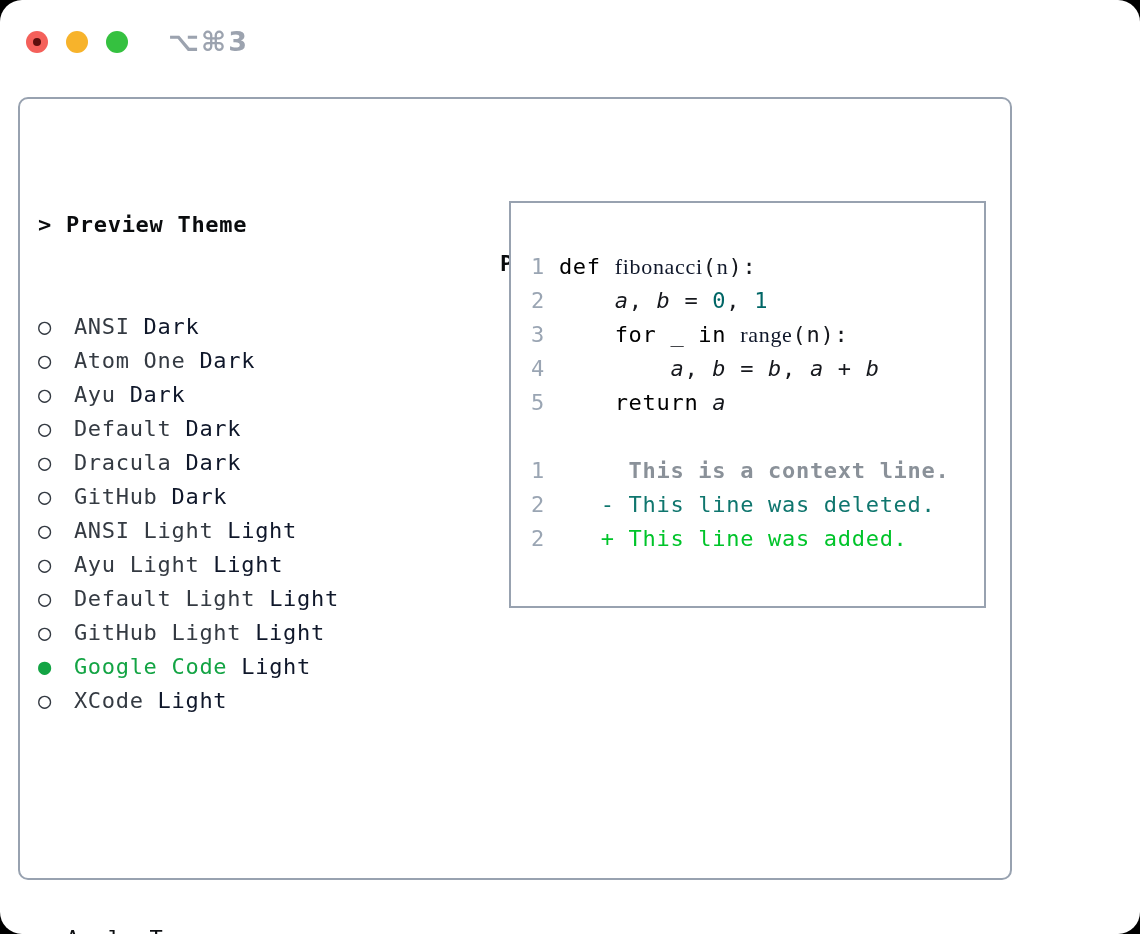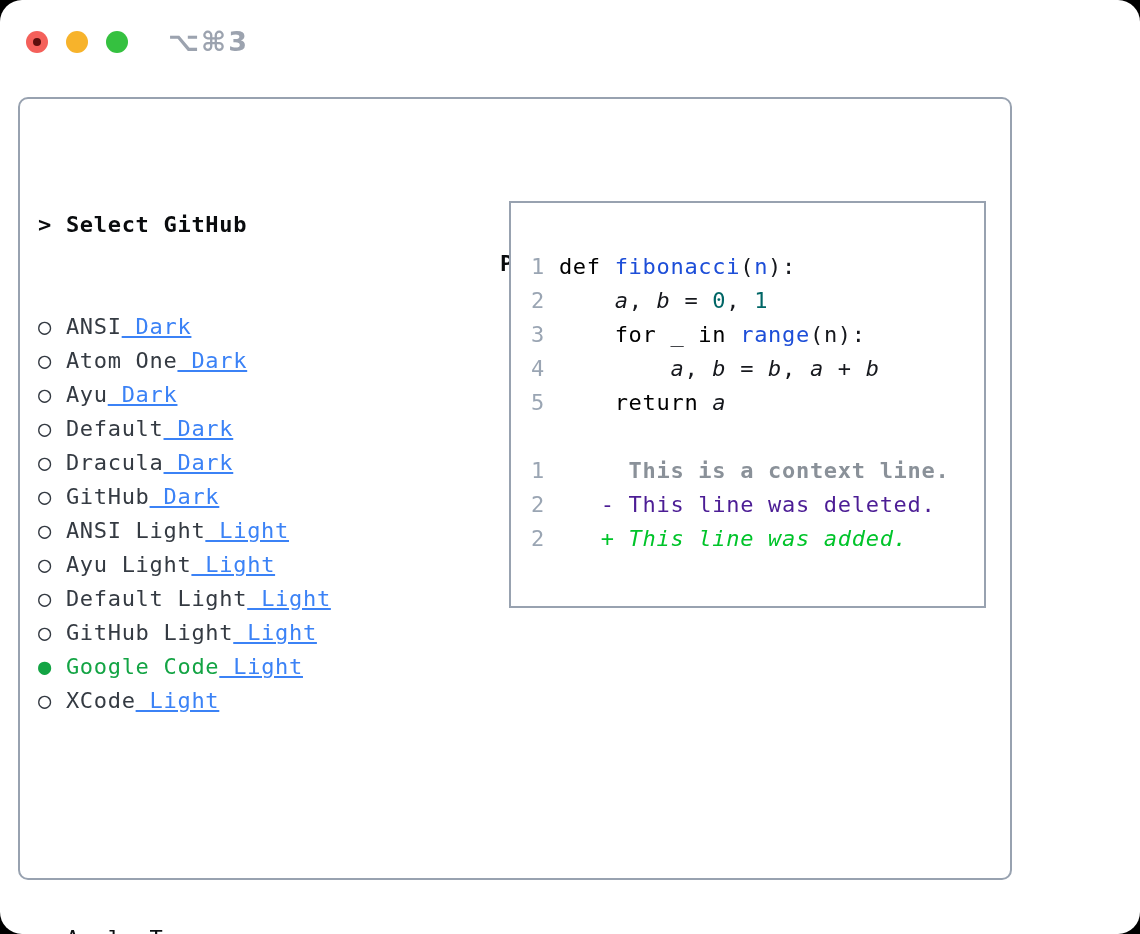--- a/index.html
+++ b/index.html
@@ -18,58 +18,58 @@
   .shortcut{margin-left:22px;font-family:"DejaVu Sans",sans-serif;font-weight:600;
     font-size:27px;color:#9ca3af;letter-spacing:2px;}
   
   .panel{position:absolute;left:18px;top:97px;width:994px;height:783px;
     border:2px solid #98a2b0;border-radius:10px;box-sizing:border-box;background:#fff;}
   
   .left-col{position:absolute;left:18px;top:41px;font-size:22px;line-height:34px;
     letter-spacing:0.7px;white-space:pre;color:#343a42;}
   .hdr-row{font-weight:bold;color:#0a0c0e;}
   .marker{display:inline-block;width:27.9px;}
-  .theme-name{color:#343a42;}
-  .variant{color:#3b82f6;text-decoration:underline;}
+  .theme-name{color:#343a42;margin-left:8px;}
+  .variant{color:#0f172a;}
   .sel .theme-name,.sel .marker,.sel .opt-label{color:#13a444;}
   .apply-block{margin-top:34px;}
   .apply-hdr{color:#0d0f12;}
   
   .preview-title{position:absolute;left:480px;top:148px;font-size:22px;line-height:34px;
     letter-spacing:0.7px;font-weight:bold;color:#0a0c0e;}
   .preview-box{position:absolute;left:489px;top:102px;width:477px;height:407px;
     border:2px solid #98a2b0;box-sizing:border-box;background:#fff;}
   .code{position:absolute;left:20px;top:47px;font-size:22px;line-height:34px;
     letter-spacing:0.7px;white-space:pre;}
   .seg-num{color:#9aa5b3;}
   .seg-kw{color:#000000;}
-  .seg-fn{color:#1d4ed8;}
+  .seg-fn{color:#0f172a;font-family:Liberation Serif, serif;}
   .seg-lit{color:#006666;}
   .seg-pl{color:#16181d;}
   .seg-var{color:#16181d;font-style:italic;}
   .seg-ctx{color:#8a9199;font-weight:bold;}
-  .seg-del{color:#4c1d95;}
-  .seg-add{color:#00c42a;font-style:italic;}
+  .seg-del{color:#0f766e;}
+  .seg-add{color:#00c42a;}
 </style>
 </head>
 <body>
 
 <div class="window">
 
   <div class="titlebar">
     <span class="tl tl-red"></span>
     <span class="tl tl-yellow"></span>
     <span class="tl tl-green"></span>
     <span class="shortcut">⌥⌘3</span>
   </div>
 
   <div class="panel">
 
     <div class="left-col">
-      <div class="hdr-row"><span class="marker">&gt;</span><span>Select GitHub</span></div>
+      <div class="hdr-row"><span class="marker">&gt;</span><span>Preview Theme</span></div>
       <div id="themes"><div class=""><span class="marker">○</span><span class="theme-name">ANSI</span><span class="variant"> Dark</span></div><div class=""><span class="marker">○</span><span class="theme-name">Atom One</span><span class="variant"> Dark</span></div><div class=""><span class="marker">○</span><span class="theme-name">Ayu</span><span class="variant"> Dark</span></div><div class=""><span class="marker">○</span><span class="theme-name">Default</span><span class="variant"> Dark</span></div><div class=""><span class="marker">○</span><span class="theme-name">Dracula</span><span class="variant"> Dark</span></div><div class=""><span class="marker">○</span><span class="theme-name">GitHub</span><span class="variant"> Dark</span></div><div class=""><span class="marker">○</span><span class="theme-name">ANSI Light</span><span class="variant"> Light</span></div><div class=""><span class="marker">○</span><span class="theme-name">Ayu Light</span><span class="variant"> Light</span></div><div class=""><span class="marker">○</span><span class="theme-name">Default Light</span><span class="variant"> Light</span></div><div class=""><span class="marker">○</span><span class="theme-name">GitHub Light</span><span class="variant"> Light</span></div><div class="sel"><span class="marker">●</span><span class="theme-name">Google Code</span><span class="variant"> Light</span></div><div class=""><span class="marker">○</span><span class="theme-name">XCode</span><span class="variant"> Light</span></div></div>
 
       <div class="apply-block">
         <div class="apply-hdr"><span class="marker"></span><span>Apply To</span></div>
         
       </div>
 
       
     </div>
 

